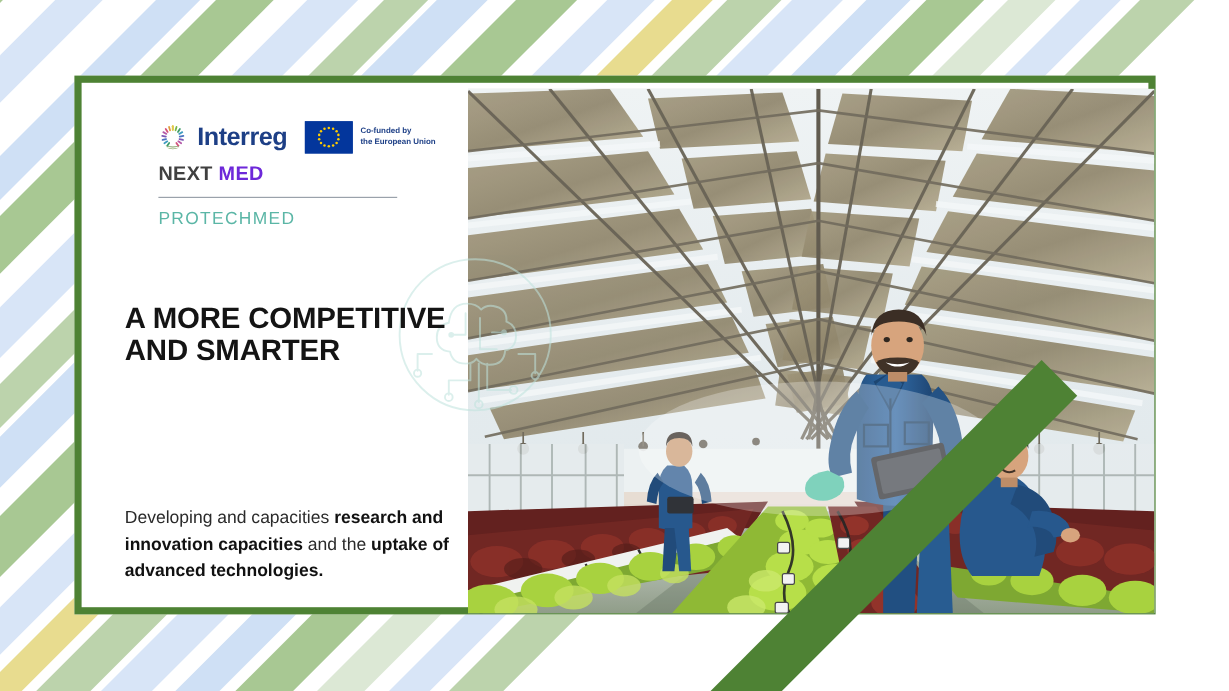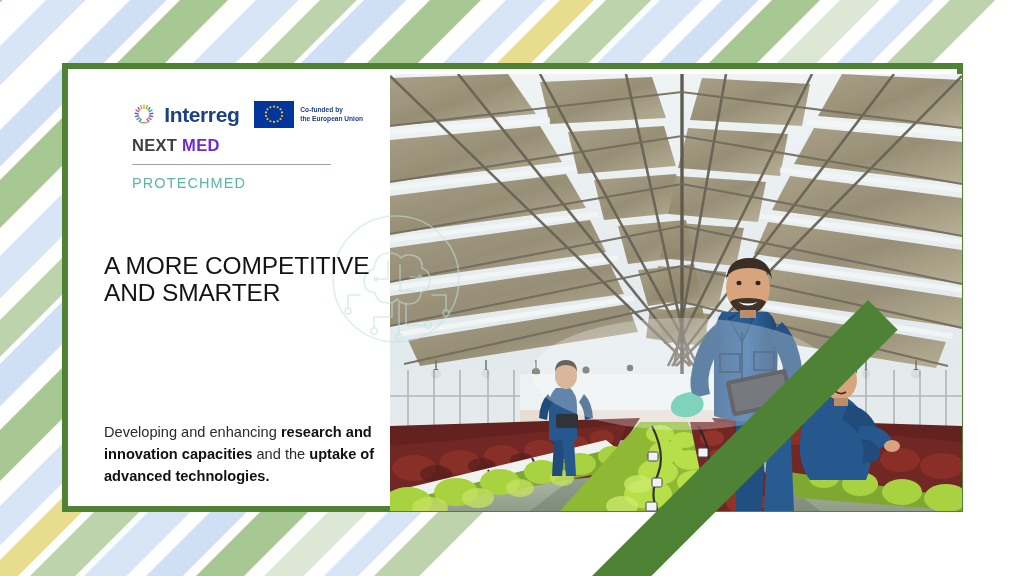--- a/index.html
+++ b/index.html
@@ -161,21 +161,21 @@
     pointer-events: none;
   }
 
   
   #headline {
     position: absolute;
     left: 36px;
     top: 168px;
     width: 285px;
     font-size: 24.5px;
-    font-weight: 400;
+    font-weight: 700;
     line-height: 1.09;
     letter-spacing: -0.15px;
     color: #141414;
     z-index: 2;
   }
 
   
   #body-copy {
     position: absolute;
     left: 36px;
@@ -318,21 +318,21 @@
           <path d="M46 96 h-12 M34 96 v14"></path>
           <circle cx="34" cy="112" r="3"></circle>
         </svg>
       </span>
 
       <h1 id="headline">
         <span>A MORE COMPETITIVE</span><br>
         <span>AND SMARTER</span><br>
       </h1>
 
-      <p id="body-copy"><span>Developing and enhancing </span><b>research and innovation capacities</b><span> and the </span><b>uptake of advanced technologies.</b></p>
+      <p id="body-copy"><span>Developing and capacities </span><b>research and innovation capacities</b><span> and the </span><b>uptake of advanced technologies.</b></p>
     </div>
 
     <div id="photo">
       <svg viewBox="0 0 572 437" width="572" height="437">
         <defs>
           <linearGradient id="skyG" x1="0" y1="0" x2="0" y2="1">
             <stop offset="0" stop-color="#eff3f4"></stop>
             <stop offset="0.55" stop-color="#e4ebee"></stop>
             <stop offset="1" stop-color="#dfe7ea"></stop>
           </linearGradient>

